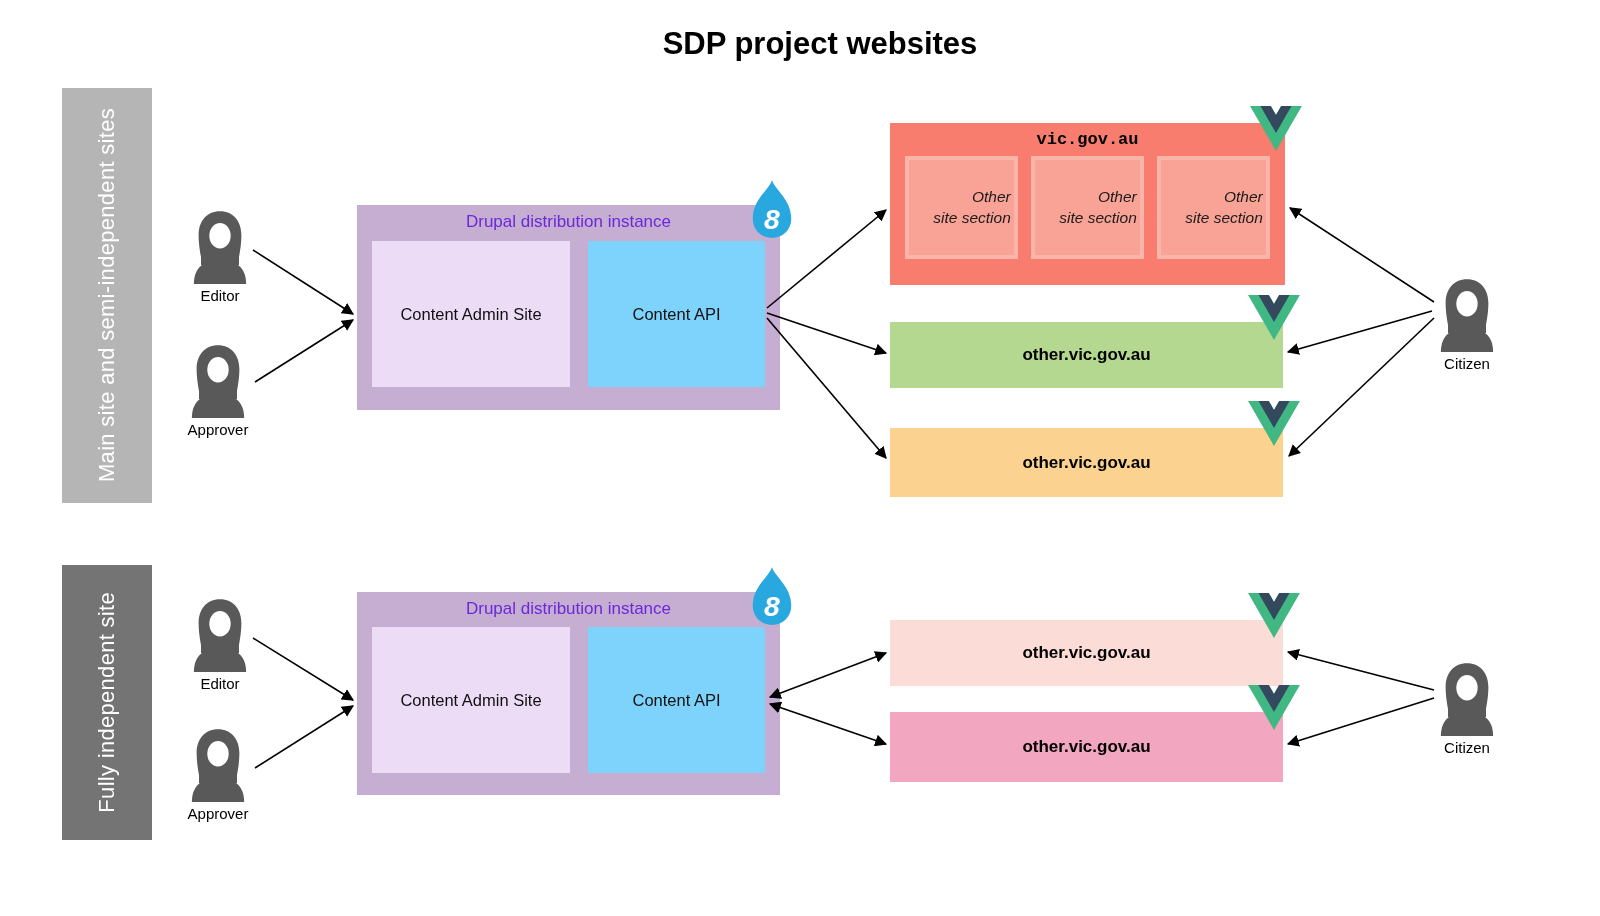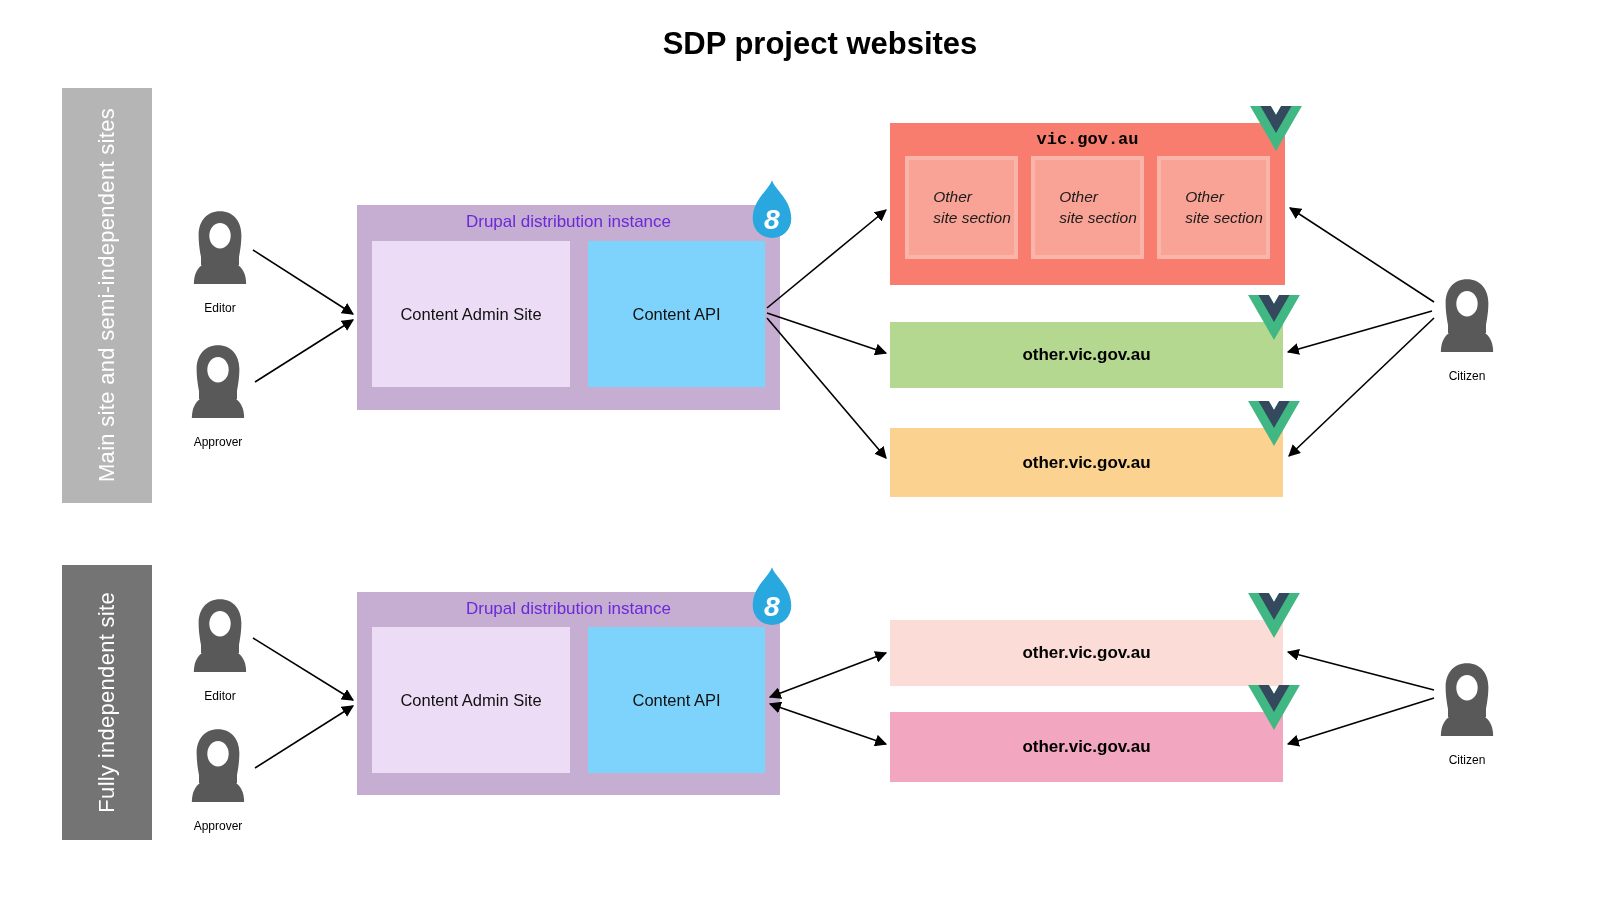--- a/index.html
+++ b/index.html
@@ -13,35 +13,35 @@
   }
   .band { position:absolute; display:flex; align-items:center; justify-content:center; }
   .band-top { background:#b5b5b5; }
   .band-bottom { background:#747474; }
   .band span {
     writing-mode:vertical-rl; transform:rotate(180deg);
     color:#ffffff; font-size:22px; letter-spacing:0.3px;
   }
   .actor { position:absolute; width:110px; display:flex; flex-direction:column; align-items:center; }
   .actor svg { width:64px; height:76px; display:block; }
-  .actor-label { font-size:12px; color:#000; margin-top:17px; }
+  .actor-label { font-size:15px; color:#000; margin-top:3px; }
 
   .drupal-box { position:absolute; background:#c5aed1; }
   .drupal-title { position:absolute; top:7px; left:0; width:100%; text-align:center; font-size:17px; color:#6d28d9; }
   .inner-box { position:absolute; display:flex; align-items:center; justify-content:center; font-size:16.5px; color:#111; }
   .admin-box { background:#eddcf5; }
   .api-box { background:#7dd3fc; }
 
   .site-box { position:absolute; }
   .vic-box { background:#f87d6e; }
   .site-title { position:absolute; top:7px; left:0; width:100%; text-align:center; font-weight:700; font-size:17px; color:#000;font-family:Liberation Mono, monospace; }
   .vic-sections { position:absolute; left:15px; right:15px; top:33px; bottom:26px; display:flex; gap:13px; }
   .vic-section {
     flex:1; background:#f9a296; border:4px solid #fab5aa;
-    display:flex; align-items:center; justify-content:center; text-align:left;
+    display:flex; align-items:center; justify-content:center; text-align:right;
     font-style:italic; font-size:15.5px; color:#1c1c1c; white-space:pre-line; line-height:1.35;padding-left:21px;
   }
   .bar-box { display:flex; align-items:center; justify-content:center; font-weight:700; font-size:17px; color:#000000; }
   .green-box     { background:#b4d890; }
   .orange-box    { background:#fbd28f; }
   .lightpink-box { background:#fcdcd7; }
   .pink-box      { background:#f2a6bf; }
 
   .logo { position:absolute; z-index:3; }
   .vue-logo svg { width:52px; height:45px; display:block; }

